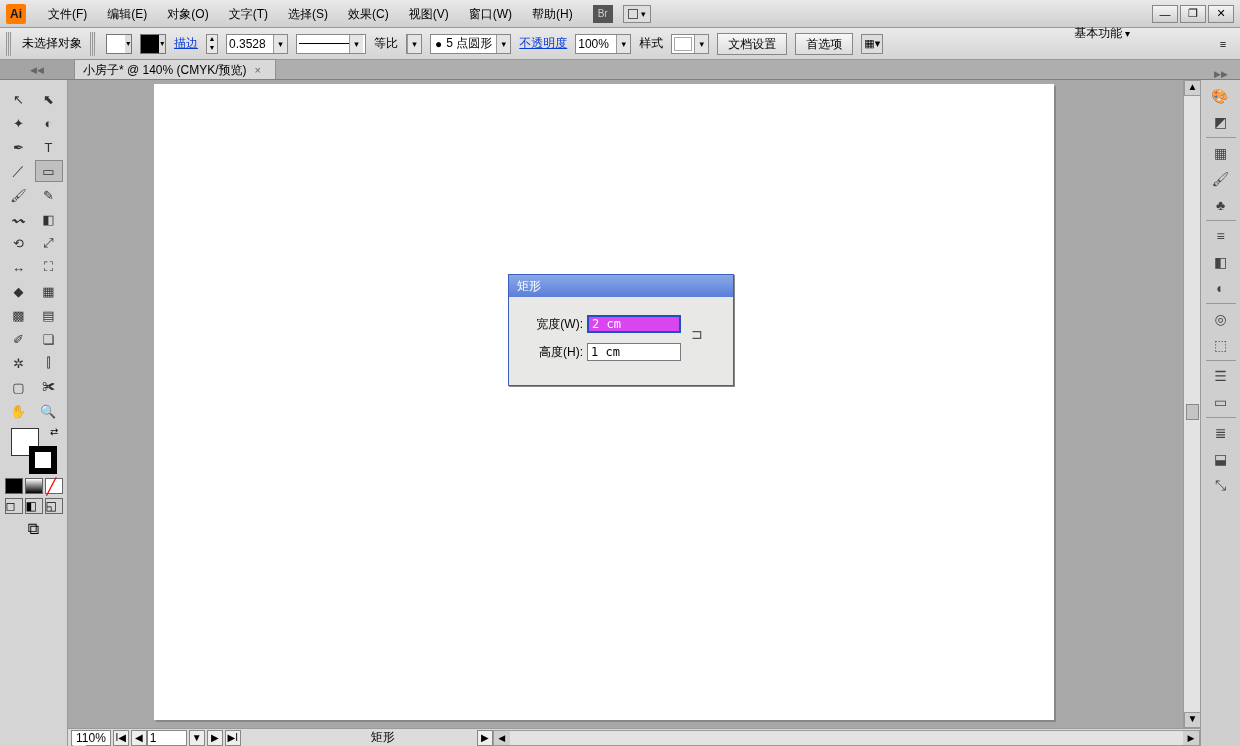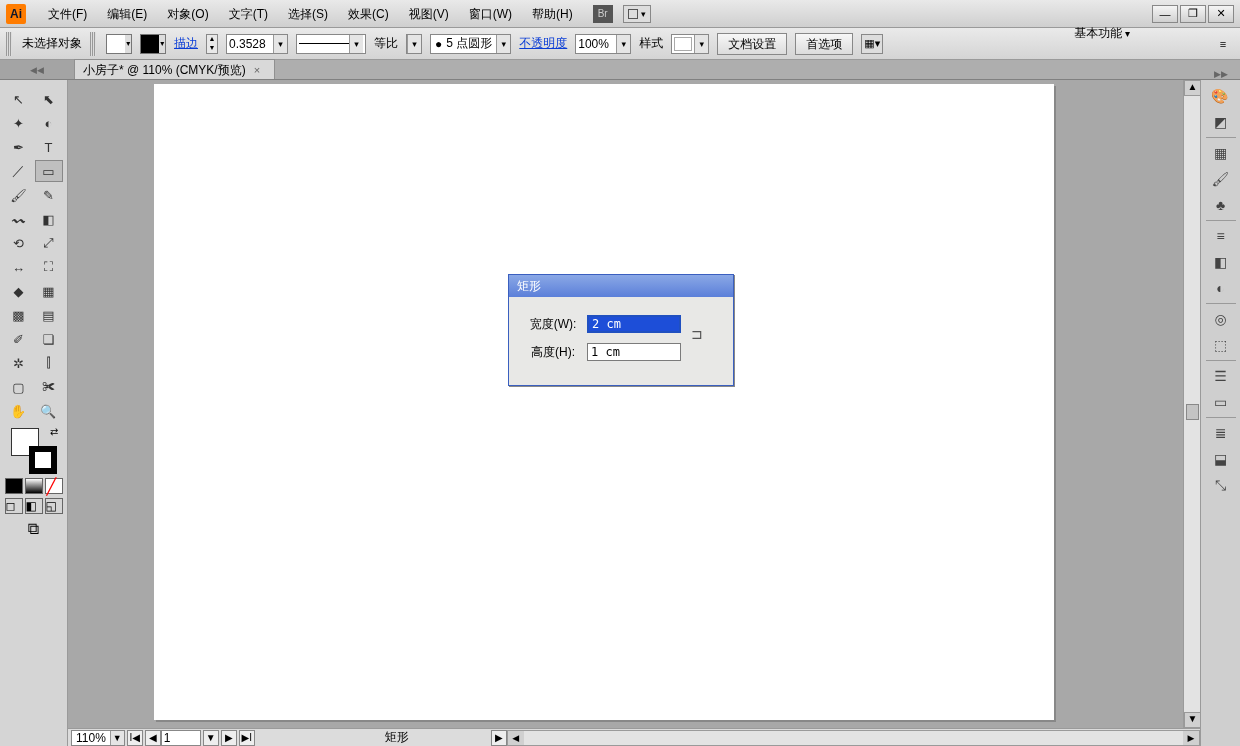--- a/index.html
+++ b/index.html
@@ -55,43 +55,43 @@
   .canvas-area { flex:1; display:flex; flex-direction:column; background:#a8a8a8;}
   .canvas-scroll { flex:1; position:relative; overflow:hidden;}
   .artboard-outer { position:absolute; top:4px; left:86px; width:900px; height:636px; background:#fff; box-shadow:2px 2px 0 #888;}
   .vscroll { position:absolute;top:0;right:-1px;width:18px;bottom:0;background:#e3e3e3;border-left:1px solid #9a9a9a;z-index:1;}
   .vscroll .arrow{height:16px;text-align:center;font-size:10px;background:#d0d0d0;border:1px solid #999;}
   .vscroll .track{position:absolute;top:16px;bottom:16px;left:0;right:0;}
   .vscroll .thumb{position:absolute;top:50%;left:2px;right:2px;height:16px;background:#c4c4c4;border:1px solid #888;}
   .vscroll .arrow.bot{position:absolute;bottom:0;left:0;right:0;}
 
   .statusbar { height:18px;background:#dcdcdc;border-top:1px solid #9a9a9a;display:flex;align-items:center;font-size:12px;}
-  .statusbar .zoom-combo{border:1px solid #888;background:#fff;display:flex;height:16px;margin-left:3px;}
+  .statusbar .zoom-combo{border:1px solid #888;background:#fff;display:flex;height:16px;margin-left:3px;flex-direction:column;}
   .statusbar .zoom-combo span{padding:0 4px;line-height:14px;}
   .statusbar .zoom-combo .arrow{width:14px;text-align:center;font-size:9px;background:#e5e5e5;border-left:1px solid #999;line-height:14px;}
   .statusbar .nav-btn{width:16px;height:16px;border:1px solid #888;background:#eee;text-align:center;font-size:10px;line-height:14px;margin-left:2px;}
   .statusbar .page-input{width:40px;height:16px;border:1px solid #888;background:#fff;padding:0 2px;font-size:12px;}
   .statusbar .status-text{flex:0 0 auto;padding:0 80px 0 130px;}
   .statusbar .hscroll{flex:1;height:16px;background:#e3e3e3;border:1px solid #9a9a9a;display:flex;}
   .statusbar .hscroll .harrow{width:16px;text-align:center;font-size:9px;line-height:14px;background:#d0d0d0;}
   .statusbar .hscroll .htrack{flex:1;}
 
   
   .dock { width:40px;background:#cfcfcf;border-left:1px solid #9a9a9a;display:flex;flex-direction:column;align-items:center;padding-top:2px;}
   .dock-icon { width:30px;height:24px;margin:2px 0;display:flex;align-items:center;justify-content:center;font-size:14px;color:#444;border:1px solid transparent;}
   .dock-sep { width:30px;height:1px;background:#9a9a9a;margin:3px 0;}
 
   
   .dialog { position:absolute; left:508px; top:274px; width:226px; background:#e8e8e6; border:1px solid #3a5fbf; box-shadow:1px 1px 0 #888; z-index:10;}
   .dialog-title { height:22px;background:linear-gradient(#8aa8e6,#5b7fd9);color:#fff;padding:0 8px;line-height:22px;font-size:12px;}
   .dialog-body { padding:18px 14px 14px 14px;}
   .dlg-row { display:flex;align-items:center;margin-bottom:10px;}
-  .dlg-row label { width:60px;text-align:center;margin-right:4px;}
+  .dlg-row label { width:60px;text-align:right;margin-right:4px;}
   .dlg-row input { width:94px;height:18px;border:1px solid #7b7b7b;padding:0 3px;font-size:12px;font-family:monospace;}
-  .dlg-row input.selected { background:#1d4ed8;color:#fff;border:2px solid #2050c0;}
+  .dlg-row input.selected { background:#d946ef;color:#fff;border:2px solid #2050c0;}
   .dlg-row .chain { margin-left:10px;font-size:14px;color:#555;}
   .dlg-buttons { display:flex;justify-content:center;gap:8px;margin-top:10px;}
   .dlg-buttons button { width:86px;height:24px;border:1px solid #707070;background:linear-gradient(#fdfdfd,#e4e4e4);font-size:12px;}
   .dlg-buttons button.primary { border:1px solid #404040; box-shadow:0 0 0 1px #a8bde8 inset;}
 </style>
 </head>
 <body>
 
 <div class="menubar">
   <div class="ai-logo">Ai</div>
@@ -174,21 +174,21 @@
   <div class="btn">首选项</div>
   <div class="icon-slot">▦▾</div>
 
   <div style="flex:1"></div>
   <div class="icon-slot" style="border:none;background:transparent">≡</div>
 </div>
 
 <div class="tab-strip">
   <div class="collapse-arrows">◀◀</div>
   <div class="doc-tab">
-    <span>小房子* @ 110% (CMYK/预览)</span>
+    <span>小房子* @ 140% (CMYK/预览)</span>
     <span class="close-x">×</span>
   </div>
   <div style="flex:1"></div>
   <div style="width:38px;text-align:center;color:#666;font-size:9px">▶▶</div>
 </div>
 
 <div class="workspace">
 
   <div class="toolbox">
     <div class="tool-grid" id="tool-grid">

